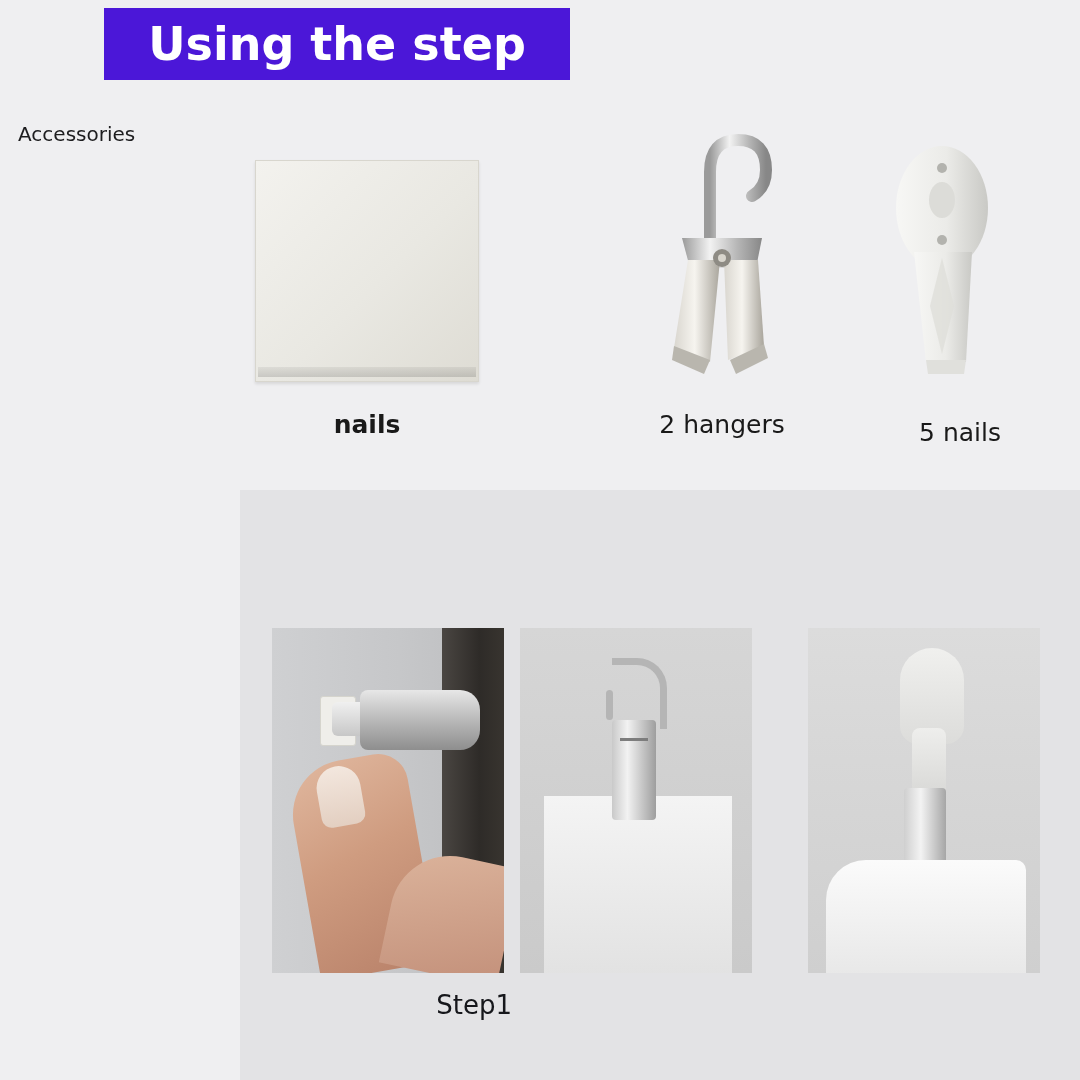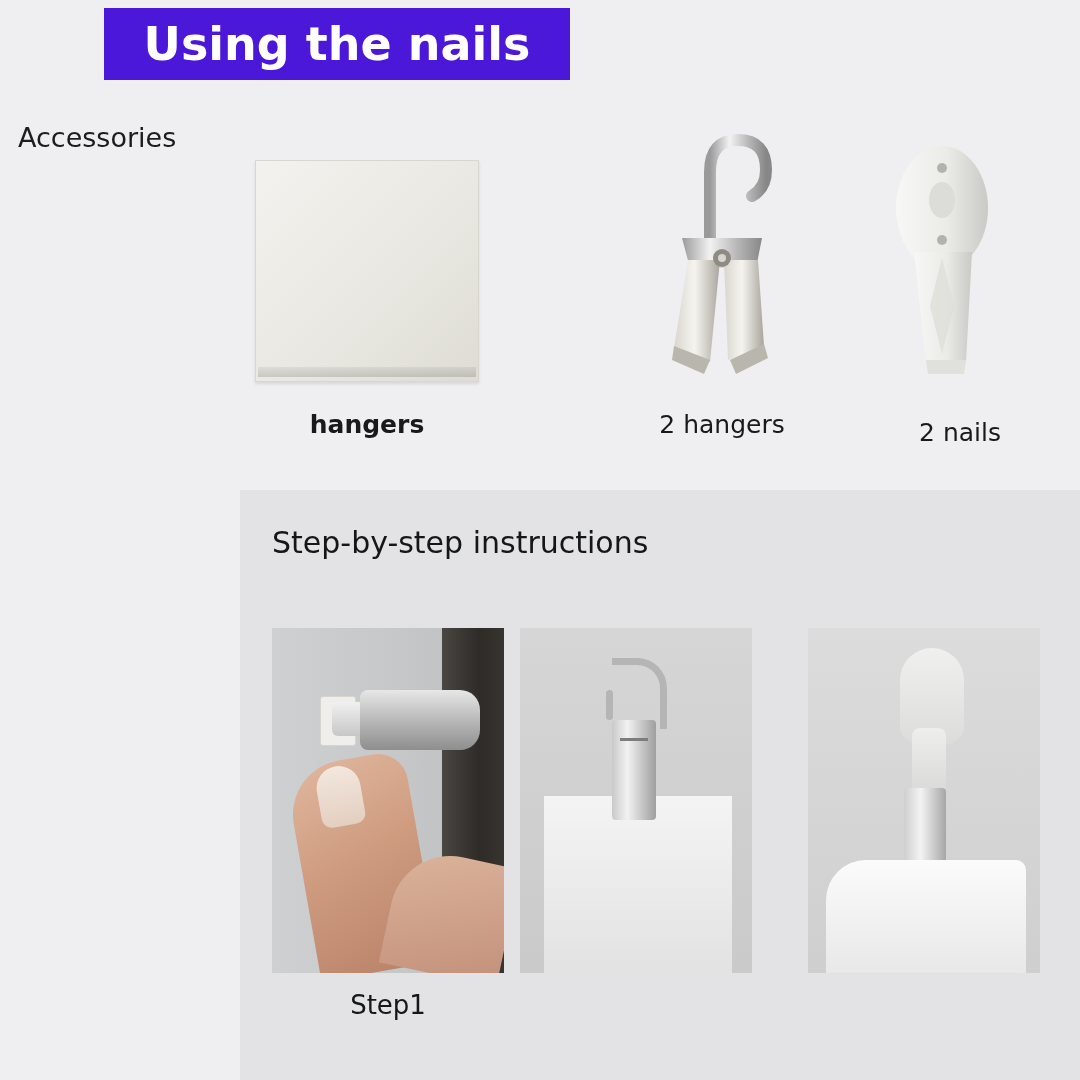--- a/index.html
+++ b/index.html
@@ -34,21 +34,21 @@
     letter-spacing: 0px;
     line-height: 46px;
     font-family: "DejaVu Sans", sans-serif;
   }
 
   
   .accessories-label {
     position: absolute;
     left: 18px;
     top: 122px;
-    font-size: 27px;
+    font-size: 20px;
     color: #1d1d1f;
     font-family: "DejaVu Sans", sans-serif;
   }
 
   
   .accessory {
     position: absolute;
   }
   .accessory .caption {
     position: absolute;
@@ -120,21 +120,21 @@
 
   .step-caption {
     position: absolute;
     top: 500px;
     width: 232px;
     text-align: center;
     font-size: 26px;
     color: #16171b;
     font-family: "DejaVu Sans", sans-serif;
   }
-  .cap-1 { left: 32px; }
+  .cap-1 { left: 40px; text-align: right; }
   .cap-2 { left: 280px; }
   .cap-3 { left: 568px; }
 
   
   .s1-wall {
     position: absolute; left:0; top:0; width: 100%; height: 100%;
     background: linear-gradient(90deg, #cfd0d2 0%, #c6c7c9 55%, #bcbdbf 100%);
   }
   .s1-dark {
     position: absolute; right: 0; top: 0; width: 62px; height: 100%;
@@ -225,28 +225,28 @@
   .s3-cloth {
     position: absolute; left: 18px; top: 232px; width: 200px; height: 120px;
     background: linear-gradient(180deg, #fbfbfb 0%, #e7e7e7 100%);
     border-radius: 40px 10px 0 0;
   }
 </style>
 </head>
 <body>
 
 <div class="title-banner">
-  <span class="title-text">Using the nails</span>
+  <span class="title-text">Using the step</span>
 </div>
 
 <div class="accessories-label">Accessories</div>
 
 <div class="accessory sticky-wrap">
   <div class="sticky-pad"></div>
-  <div class="caption">hangers</div>
+  <div class="caption">nails</div>
 </div>
 
 <div class="accessory hanger-wrap">
   <svg width="220" height="300" viewBox="0 0 220 300">
     <defs>
       <linearGradient id="metal" x1="0" y1="0" x2="1" y2="0">
         <stop offset="0%" stop-color="#9a9a9a"></stop>
         <stop offset="35%" stop-color="#f2f2f2"></stop>
         <stop offset="70%" stop-color="#b5b5b5"></stop>
         <stop offset="100%" stop-color="#878787"></stop>
@@ -284,25 +284,24 @@
       </linearGradient>
     </defs>
     <ellipse cx="92" cy="78" rx="46" ry="62" fill="url(#plastic)"></ellipse>
     <ellipse cx="92" cy="70" rx="13" ry="18" fill="#dcdcd8"></ellipse>
     <circle cx="92" cy="38" r="5" fill="#b3b3ae"></circle>
     <circle cx="92" cy="110" r="5" fill="#b3b3ae"></circle>
     <path d="M64 122 L122 122 L116 232 L76 232 Z" fill="url(#plastic)"></path>
     <path d="M92 128 L104 176 L92 224 L80 176 Z" fill="#dededa" opacity="0.8"></path>
     <path d="M76 230 L116 230 L114 244 L78 244 Z" fill="#e0e0dc"></path>
   </svg>
-  <div class="caption">2 nails</div>
+  <div class="caption">5 nails</div>
 </div>
 
 <div class="instructions-panel">
-  <div class="instructions-title">Step-by-step instructions</div>
 
   <div class="step-card step-1">
     <div class="s1-wall"></div>
     <div class="s1-dark"></div>
     <div class="s1-pad"></div>
     <div class="s1-hook-stem"></div>
     <div class="s1-hook"></div>
     <div class="s1-finger"></div>
     <div class="s1-nail"></div>
     <div class="s1-thumb"></div>

